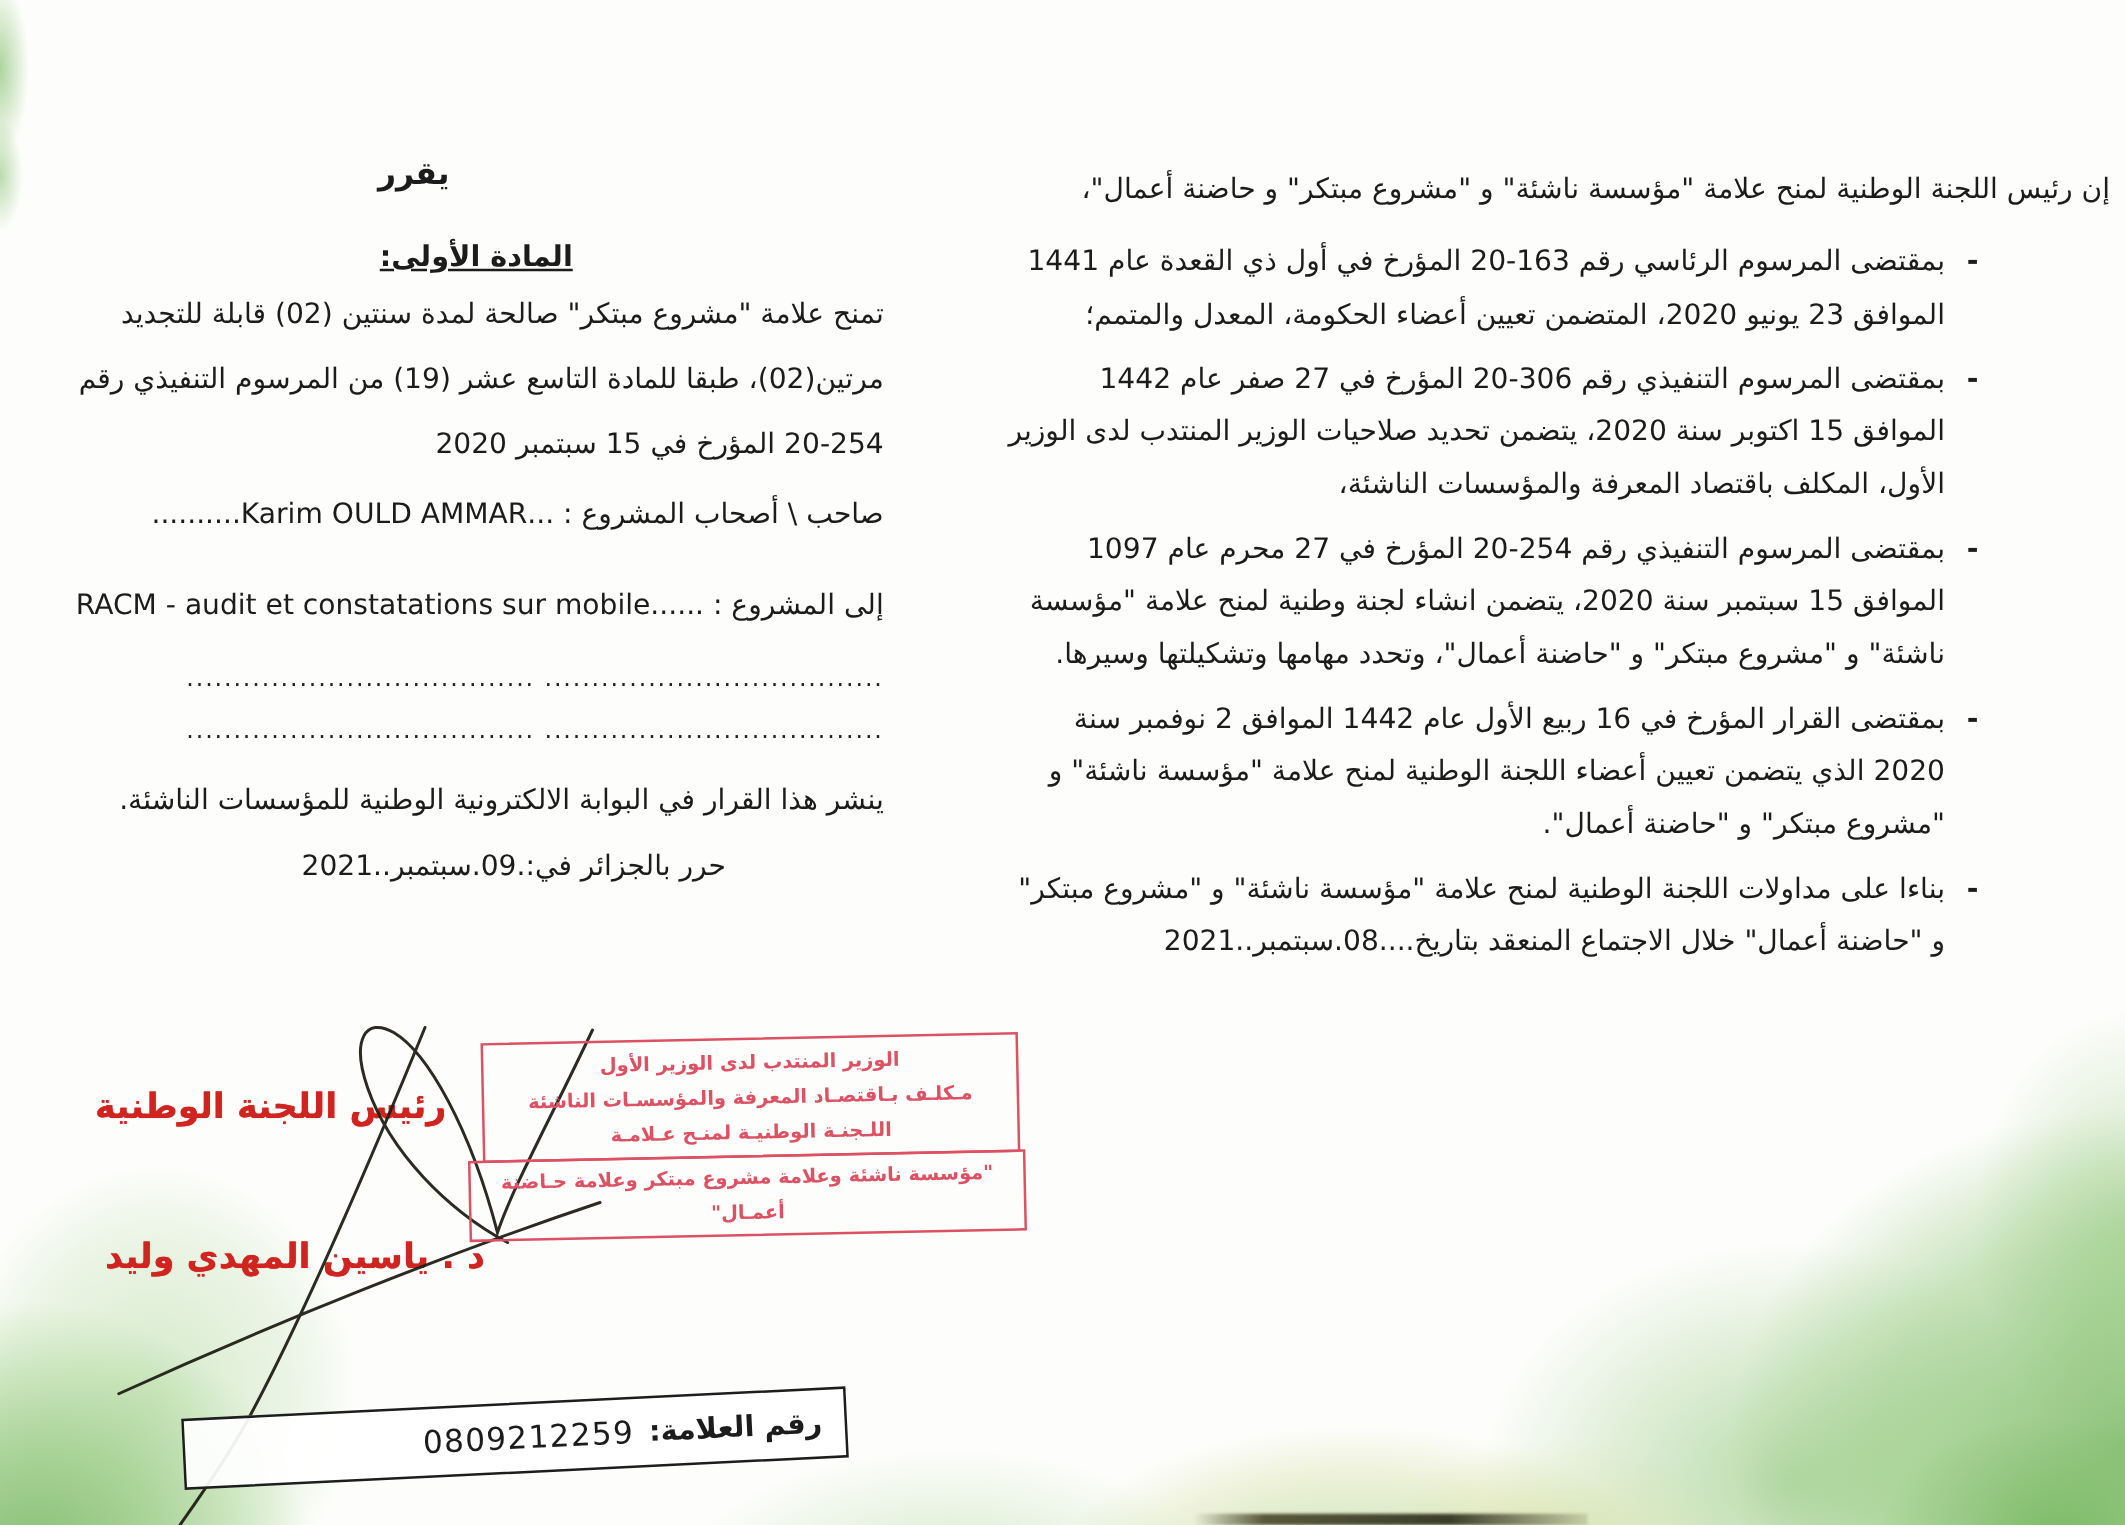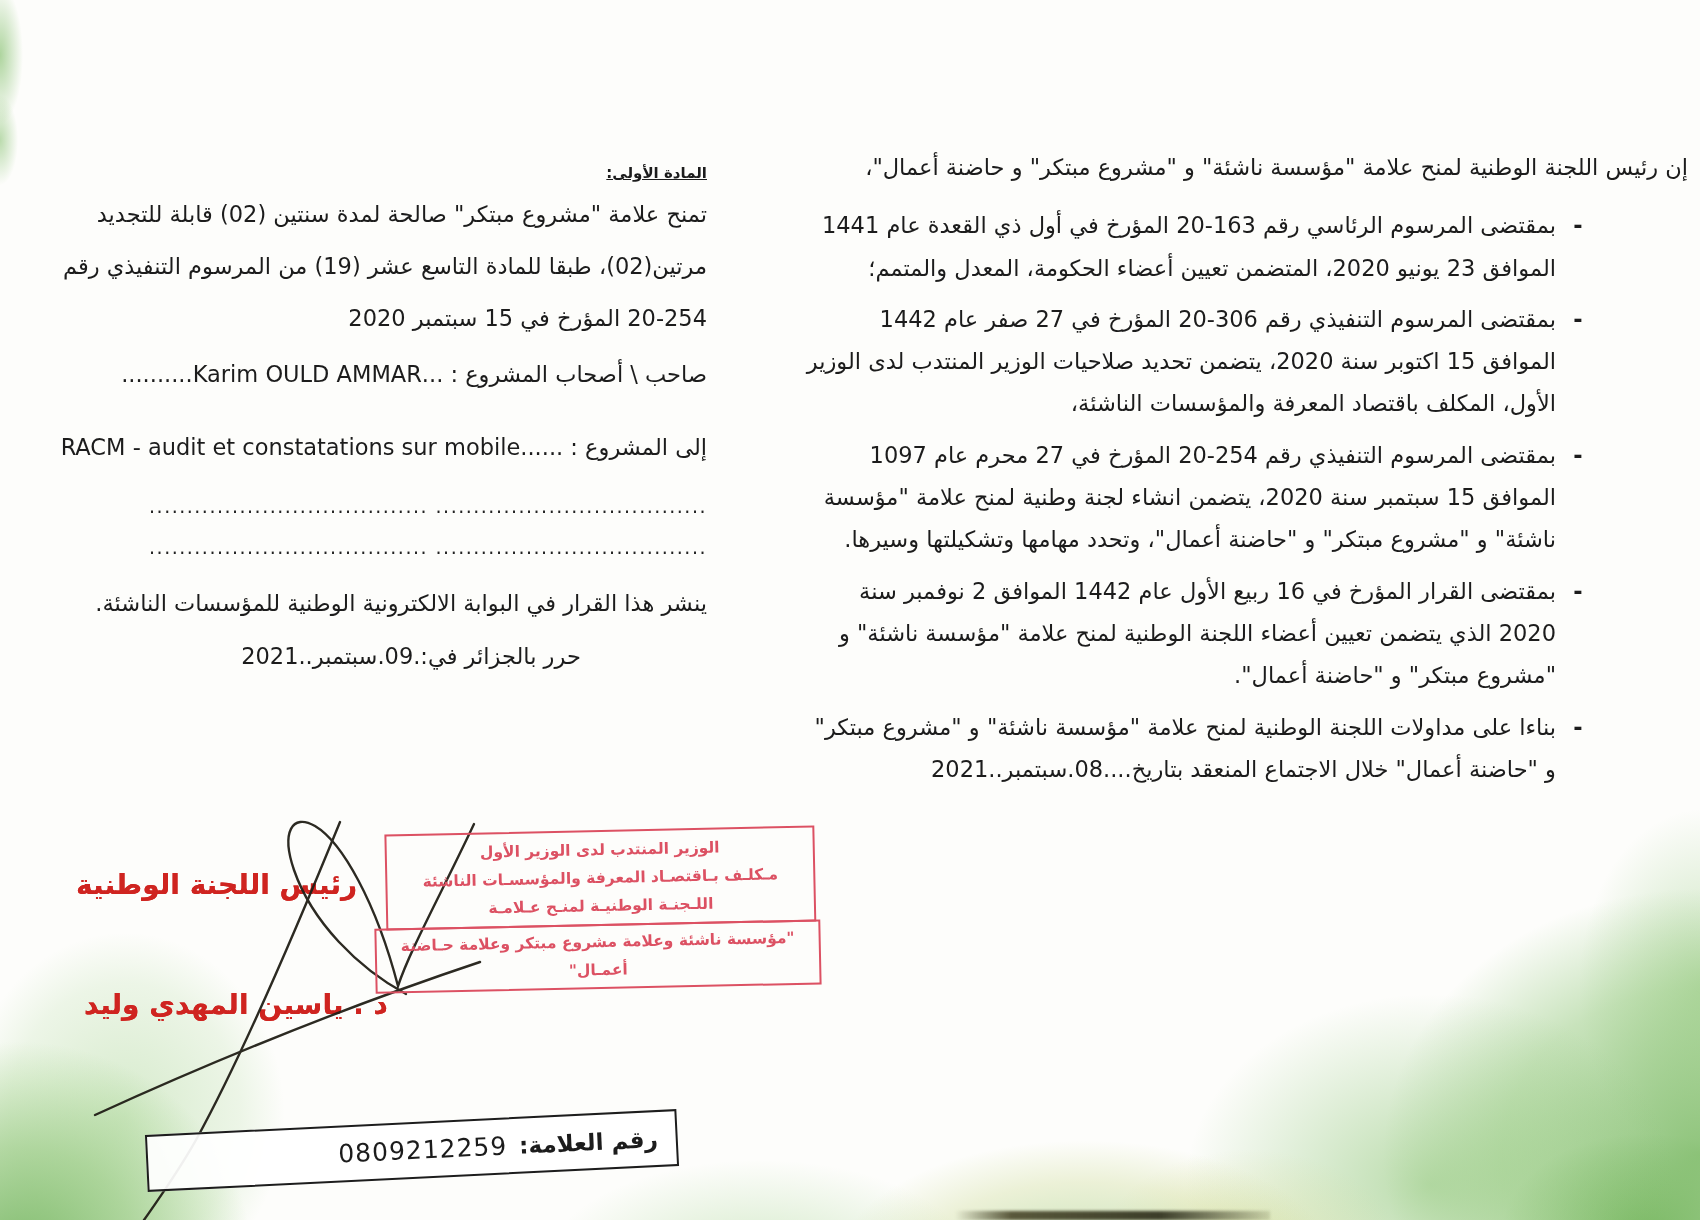--- a/index.html
+++ b/index.html
@@ -29,33 +29,33 @@
     position:absolute; left:955px; top:1211px; width:315px; height:9px;
     background:linear-gradient(90deg, rgba(70,65,30,0) 0%, rgba(55,50,22,.8) 18%, rgba(42,42,24,.9) 65%, rgba(70,65,30,.15) 100%);
     filter:blur(1.4px); pointer-events:none;
   }
 
   
   .preamble {
     position:absolute; top:130px; right:12px; width:882px;
     direction:rtl; text-align:right; font-size:22.5px; line-height:1.88;
   }
-  .preamble-intro { margin:16px 0 16px 0;text-align:right; }
+  .preamble-intro { margin:0 0 16px 0;text-align:right; }
   .preamble-list { padding-right:88px; }
   .preamble-item { display:flex; margin-bottom:9px; }
   .preamble-item .marker { flex:0 0 44px; text-align:center; font-weight:bold; }
   .preamble-item .txt { flex:1; }
 
   
   .decision {
     position:absolute; top:124px; left:55px; width:652px;
     direction:rtl; text-align:right; font-size:22.5px;
   }
   .decree-word { text-align:center; font-weight:bold; font-size:25px; transform:translateX(-50px); margin:0; }
-  .article-heading { font-weight:bold; text-decoration:underline; font-size:15px; margin:40px 0 6px 0; }
+  .article-heading { font-weight:bold; text-decoration:underline; font-size:23px; margin:40px 0 6px 0;text-align:center; }
   .article-heading.second { margin-top:16px; }
   .article-text { line-height:2.32; margin:0; }
   .fill-line { line-height:2.25; margin-top:4px; }
   .dots-row { white-space:nowrap; overflow:hidden; font-size:19px; letter-spacing:1.5px; margin-top:14px; color:#222; }
   .issued-line { margin-top:14px; text-align:center; transform:translateX(30px); }
 
   
   .sig-title, .sig-name {
     position:absolute; direction:rtl; color:#cf2420; font-weight:bold; font-size:28px;
     letter-spacing:.5px; text-shadow:0 0 .6px #cf2420;
@@ -109,20 +109,21 @@
       <div class="txt">بمقتضى القرار المؤرخ في 16 ربيع الأول عام 1442 الموافق 2 نوفمبر سنة 2020 الذي يتضمن تعيين أعضاء اللجنة الوطنية لمنح  علامة "مؤسسة ناشئة" و "مشروع مبتكر" و "حاضنة أعمال".</div>
     </div>
     <div class="preamble-item">
       <span class="marker">-</span>
       <div class="txt">بناءا على مداولات اللجنة الوطنية لمنح علامة "مؤسسة ناشئة" و "مشروع مبتكر" و "حاضنة أعمال"  خلال الاجتماع المنعقد بتاريخ....08.سبتمبر..2021</div>
     </div>
   </div>
 </div>
 
 <div class="decision" dir="rtl">
+  <p class="decree-word">يقرر</p>
   <p class="article-heading">المادة الأولى:</p>
   <p class="article-text">تمنح علامة "مشروع مبتكر" صالحة لمدة سنتين (02) قابلة للتجديد مرتين(02)، طبقا للمادة التاسع عشر (19) من المرسوم التنفيذي رقم 254-20 المؤرخ في 15 سبتمبر 2020</p>
   <p class="fill-line">صاحب \ أصحاب المشروع : ...Karim OULD AMMAR..........</p>
   <p class="fill-line">إلى المشروع : ......RACM - audit et constatations sur mobile</p>
   <p class="dots-row">....................................  .....................................</p>
   <p class="dots-row">....................................  .....................................</p>
   <p class="article-text">ينشر هذا القرار في البوابة الالكترونية الوطنية للمؤسسات الناشئة.</p>
   <p class="issued-line">حرر بالجزائر في:.09.سبتمبر..2021</p>
 </div>
 

